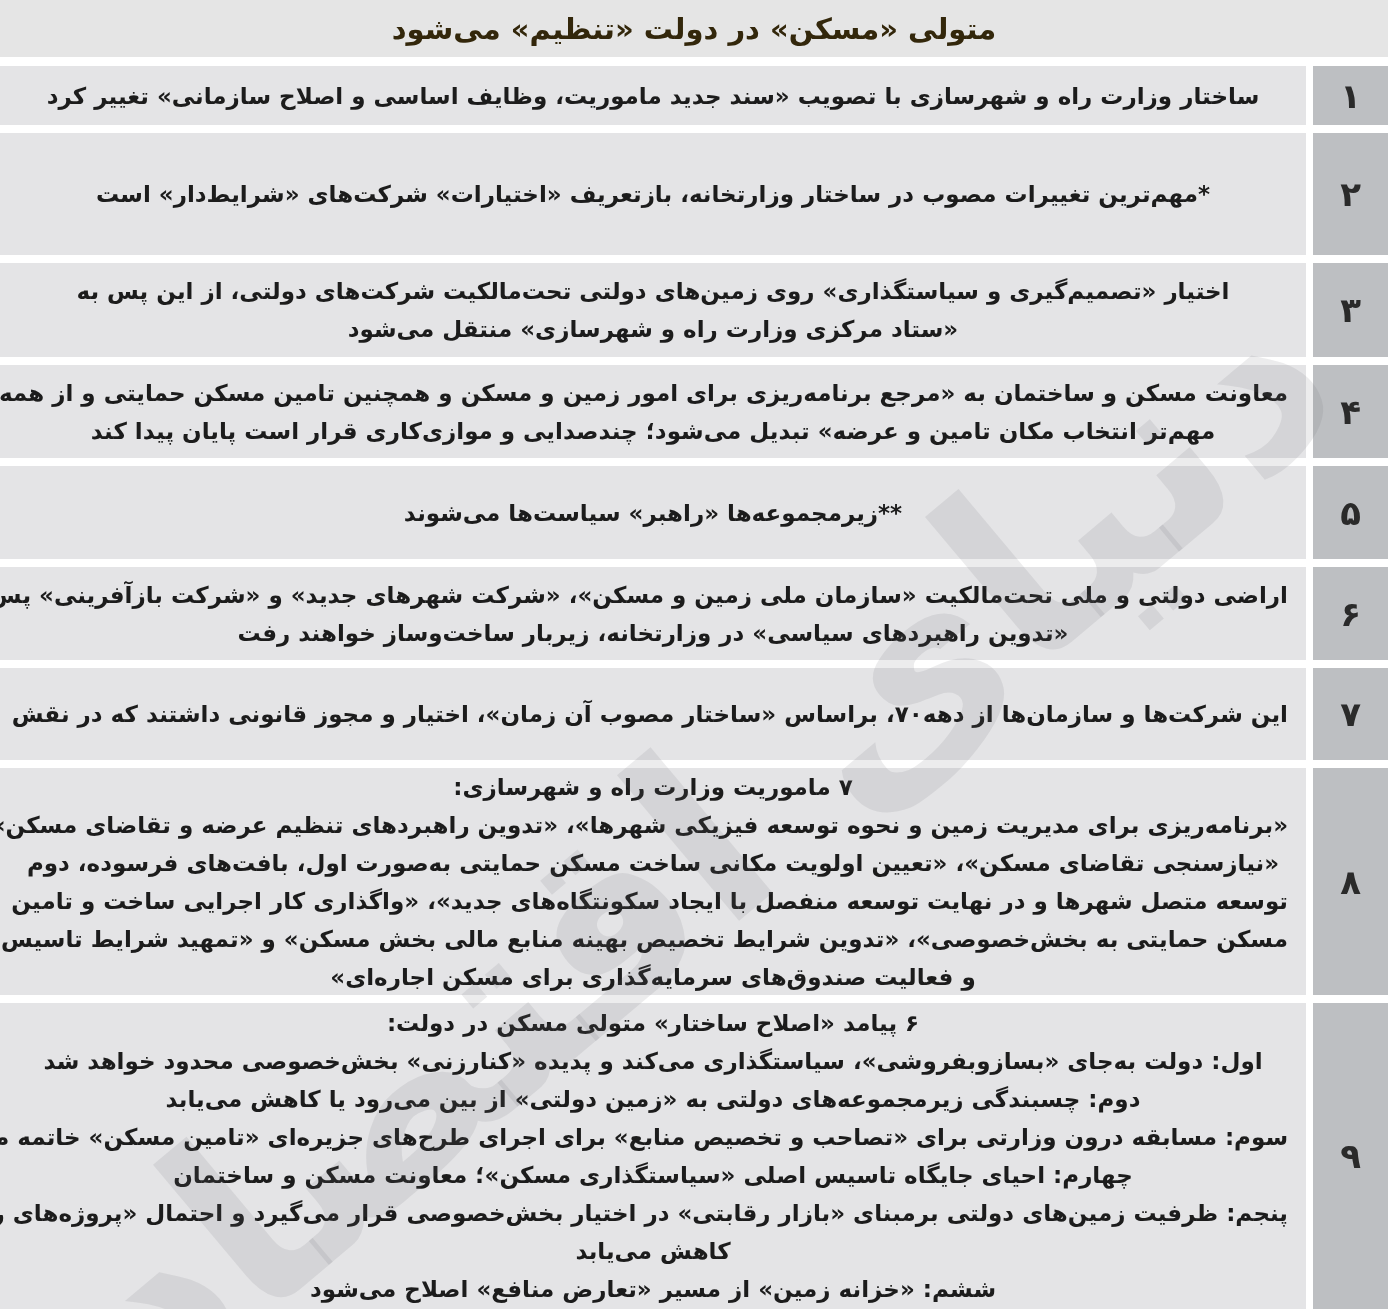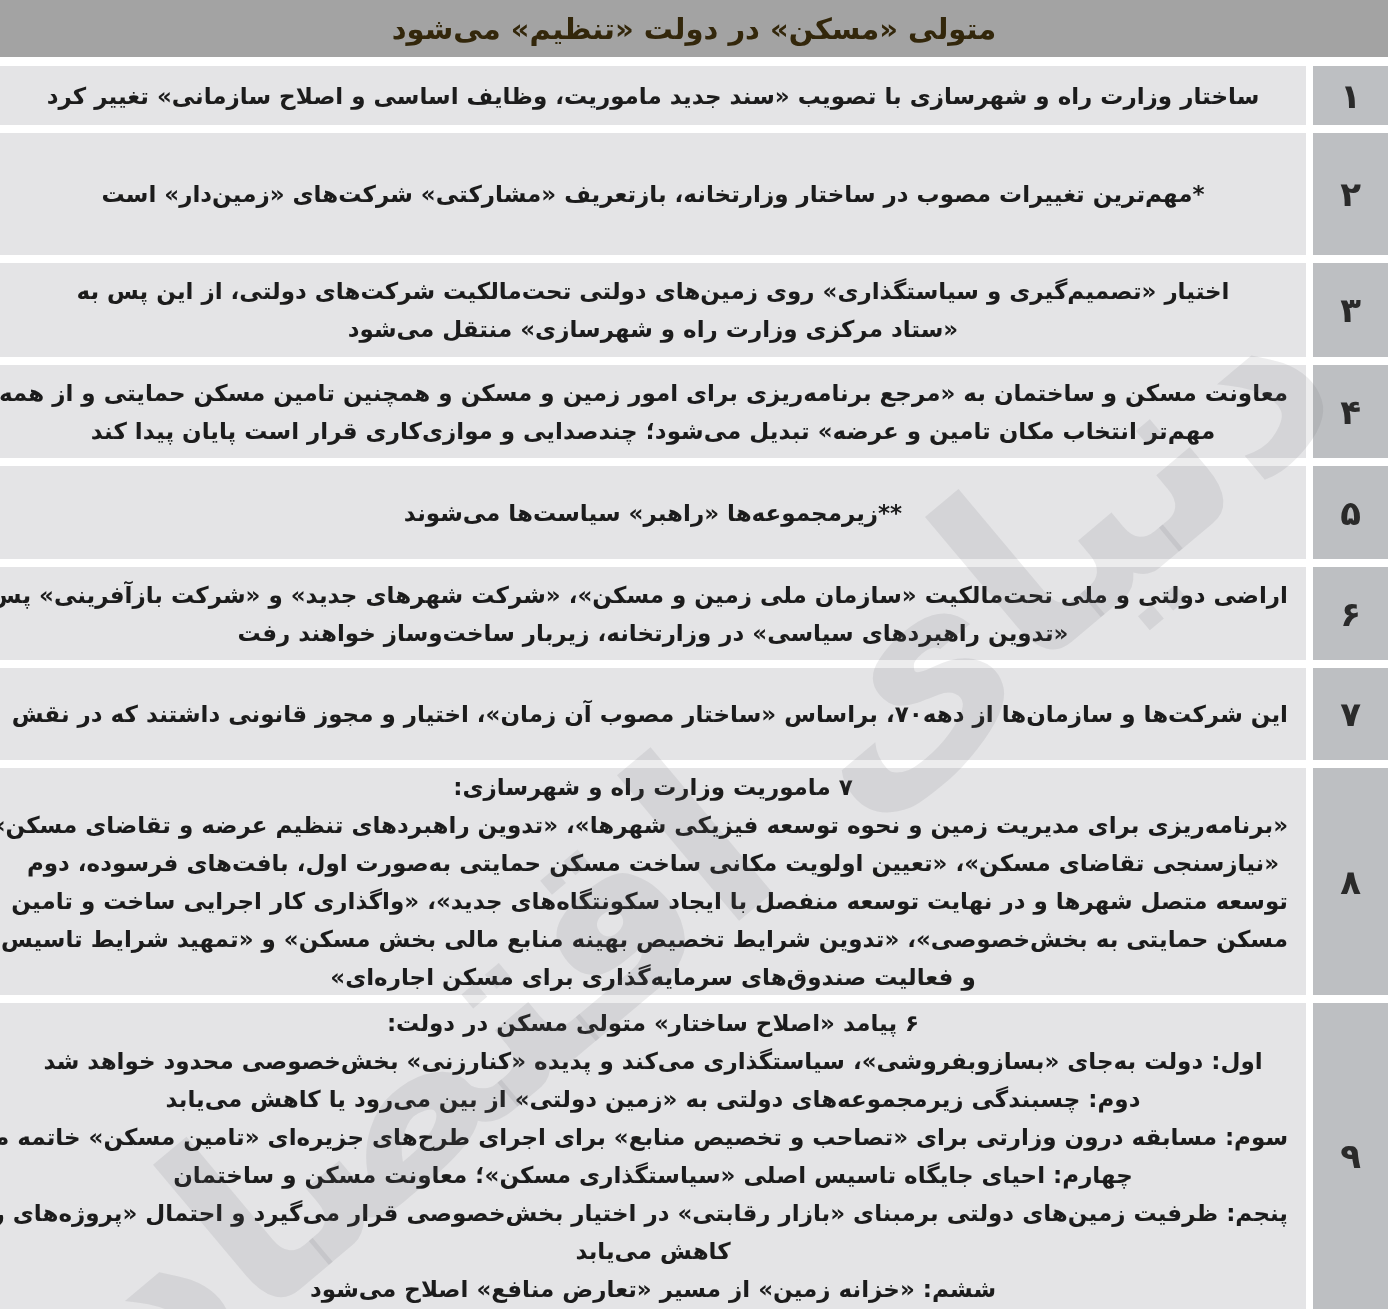--- a/index.html
+++ b/index.html
@@ -7,21 +7,21 @@
     position:relative;
     width:1388px;height:1309px;
     background:#ffffff;
     overflow:hidden;
     direction:rtl;
     font-family:"DejaVu Sans", sans-serif;
   }
   
   .header-bar{
     height:57px;
-    background:#a3a3a3;
+    background:#e5e5e5;
     display:flex;align-items:center;justify-content:center;
   }
   .header-bar .title{
     font-size:29px;font-weight:bold;color:#33270b;
     white-space:nowrap;
   }
   
   .rows{
     margin-top:9px;
     display:flex;flex-direction:column;gap:8px;
@@ -85,21 +85,21 @@
   <div class="row">
     <div class="num">۱</div>
     <div class="txt">
           <div class="line">ساختار وزارت راه و شهرسازی با تصویب «سند جدید ماموریت، وظایف اساسی و اصلاح سازمانی» تغییر کرد</div>
         </div>
   </div>
 
   <div class="row">
     <div class="num">۲</div>
     <div class="txt">
-          <div class="line">*مهم‌ترین تغییرات مصوب در ساختار وزارتخانه، بازتعریف «مشارکتی» شرکت‌های «زمین‌دار» است</div>
+          <div class="line">*مهم‌ترین تغییرات مصوب در ساختار وزارتخانه، بازتعریف «اختیارات» شرکت‌های «شرایط‌دار» است</div>
         </div>
   </div>
 
   <div class="row">
     <div class="num">۳</div>
     <div class="txt">
           <div class="line">اختیار «تصمیم‌گیری و سیاستگذاری» روی زمین‌های دولتی تحت‌مالکیت شرکت‌های دولتی، از این پس به</div>
           <div class="line">«ستاد مرکزی وزارت راه و شهرسازی» منتقل می‌شود</div>
         </div>
   </div>

